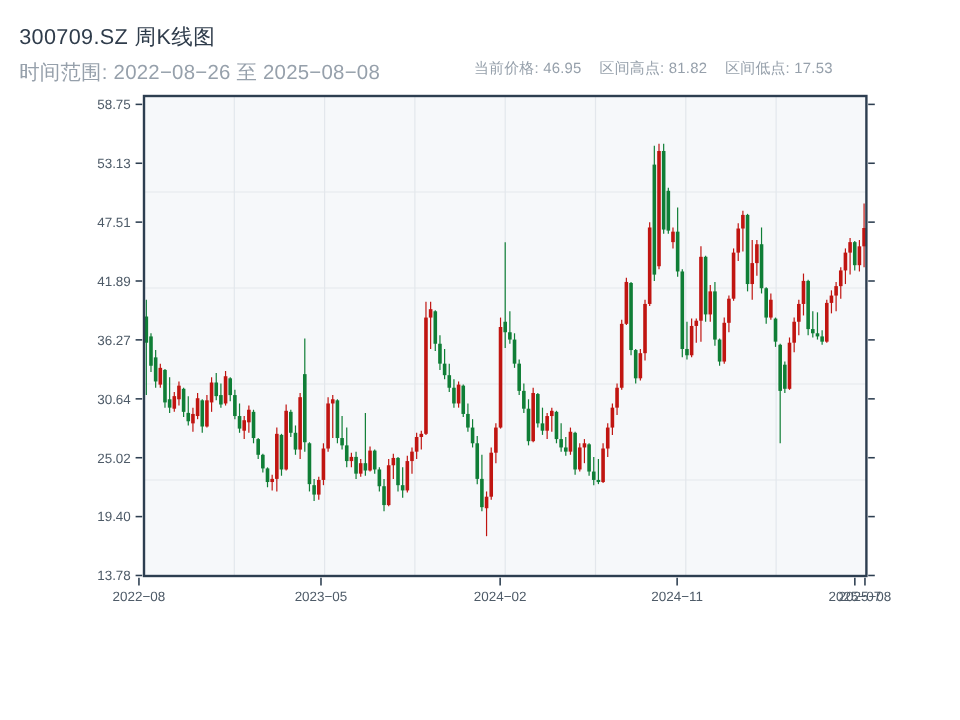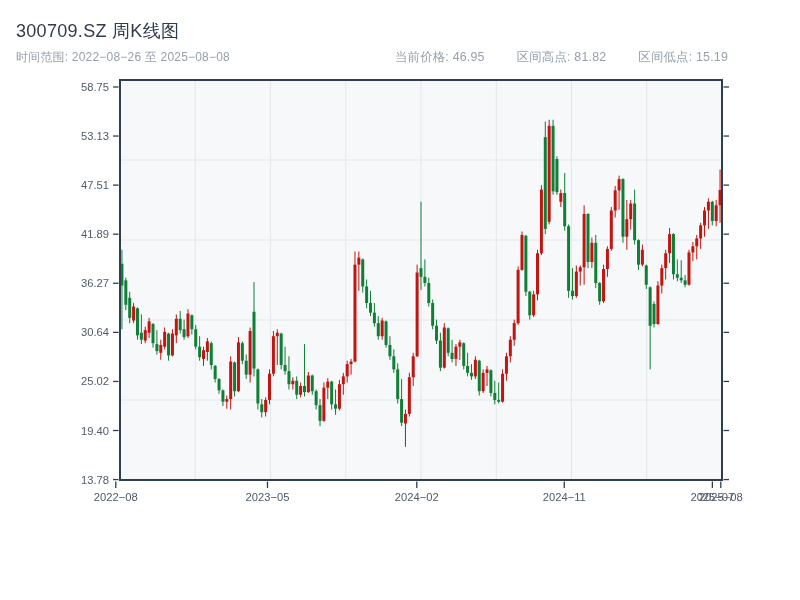--- a/index.html
+++ b/index.html
@@ -8,39 +8,39 @@
     background:#ffffff;
     font-family:"Liberation Sans","DejaVu Sans",sans-serif;
     position:relative;overflow:hidden;
   }
   .hdr-title{
     position:absolute;left:16px;top:19px;
     font-size:18px;color:#2f3c4b;letter-spacing:.3px;
   }
   .hdr-sub{
     position:absolute;left:16px;top:49px;
-    font-size:12px;color:#96a0ab;letter-spacing:.2px;
+    font-size:17px;color:#96a0ab;letter-spacing:.2px;
   }
   .hdr-stats{
     position:absolute;left:395px;top:49px;
     font-size:12.4px;color:#96a0ab;letter-spacing:.2px;
-    display:flex;gap:32px;white-space:nowrap;
+    display:flex;gap:15px;white-space:nowrap;
   }
   svg#plot{position:absolute;left:0;top:0;}
 </style>
 </head>
 <body>
 
 <div>
   <div class="hdr-title">300709.SZ 周K线图</div>
   <div class="hdr-sub">时间范围: 2022−08−26 至 2025−08−08</div>
   <div class="hdr-stats">
     <span>当前价格: 46.95</span>
     <span>区间高点: 81.82</span>
-    <span>区间低点: 15.19</span>
+    <span>区间低点: 17.53</span>
   </div>
   <svg id="plot" width="800" height="600">
       <rect x="120" y="80" width="602" height="400" fill="#f6f8fa"></rect>
       <g stroke="#e3e7ec" stroke-width="1">
         <line x1="120" x2="722" y1="160" y2="160"></line>
         <line x1="120" x2="722" y1="240" y2="240"></line>
         <line x1="120" x2="722" y1="320" y2="320"></line>
         <line x1="120" x2="722" y1="400" y2="400"></line>
         <line y1="80" y2="480" x1="195.25" x2="195.25"></line>
         <line y1="80" y2="480" x1="270.5" x2="270.5"></line>

